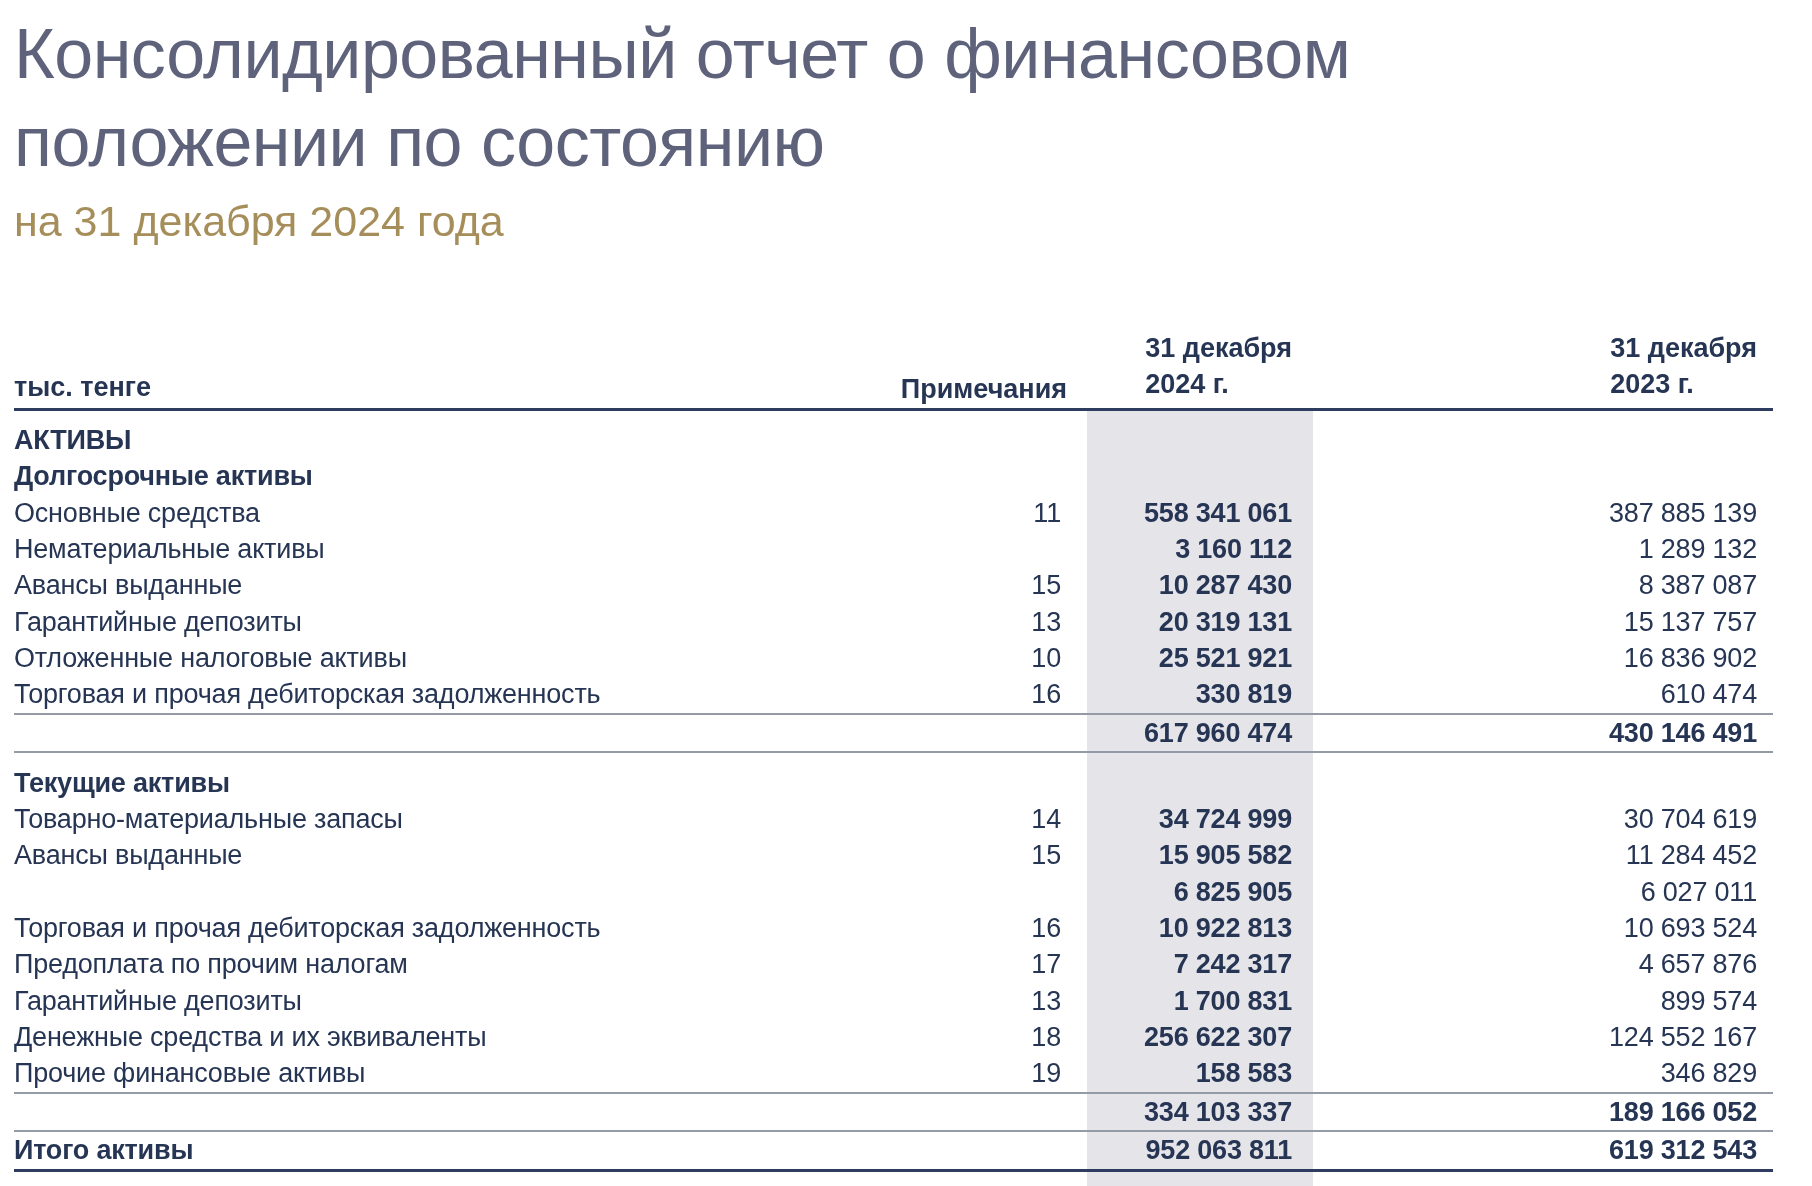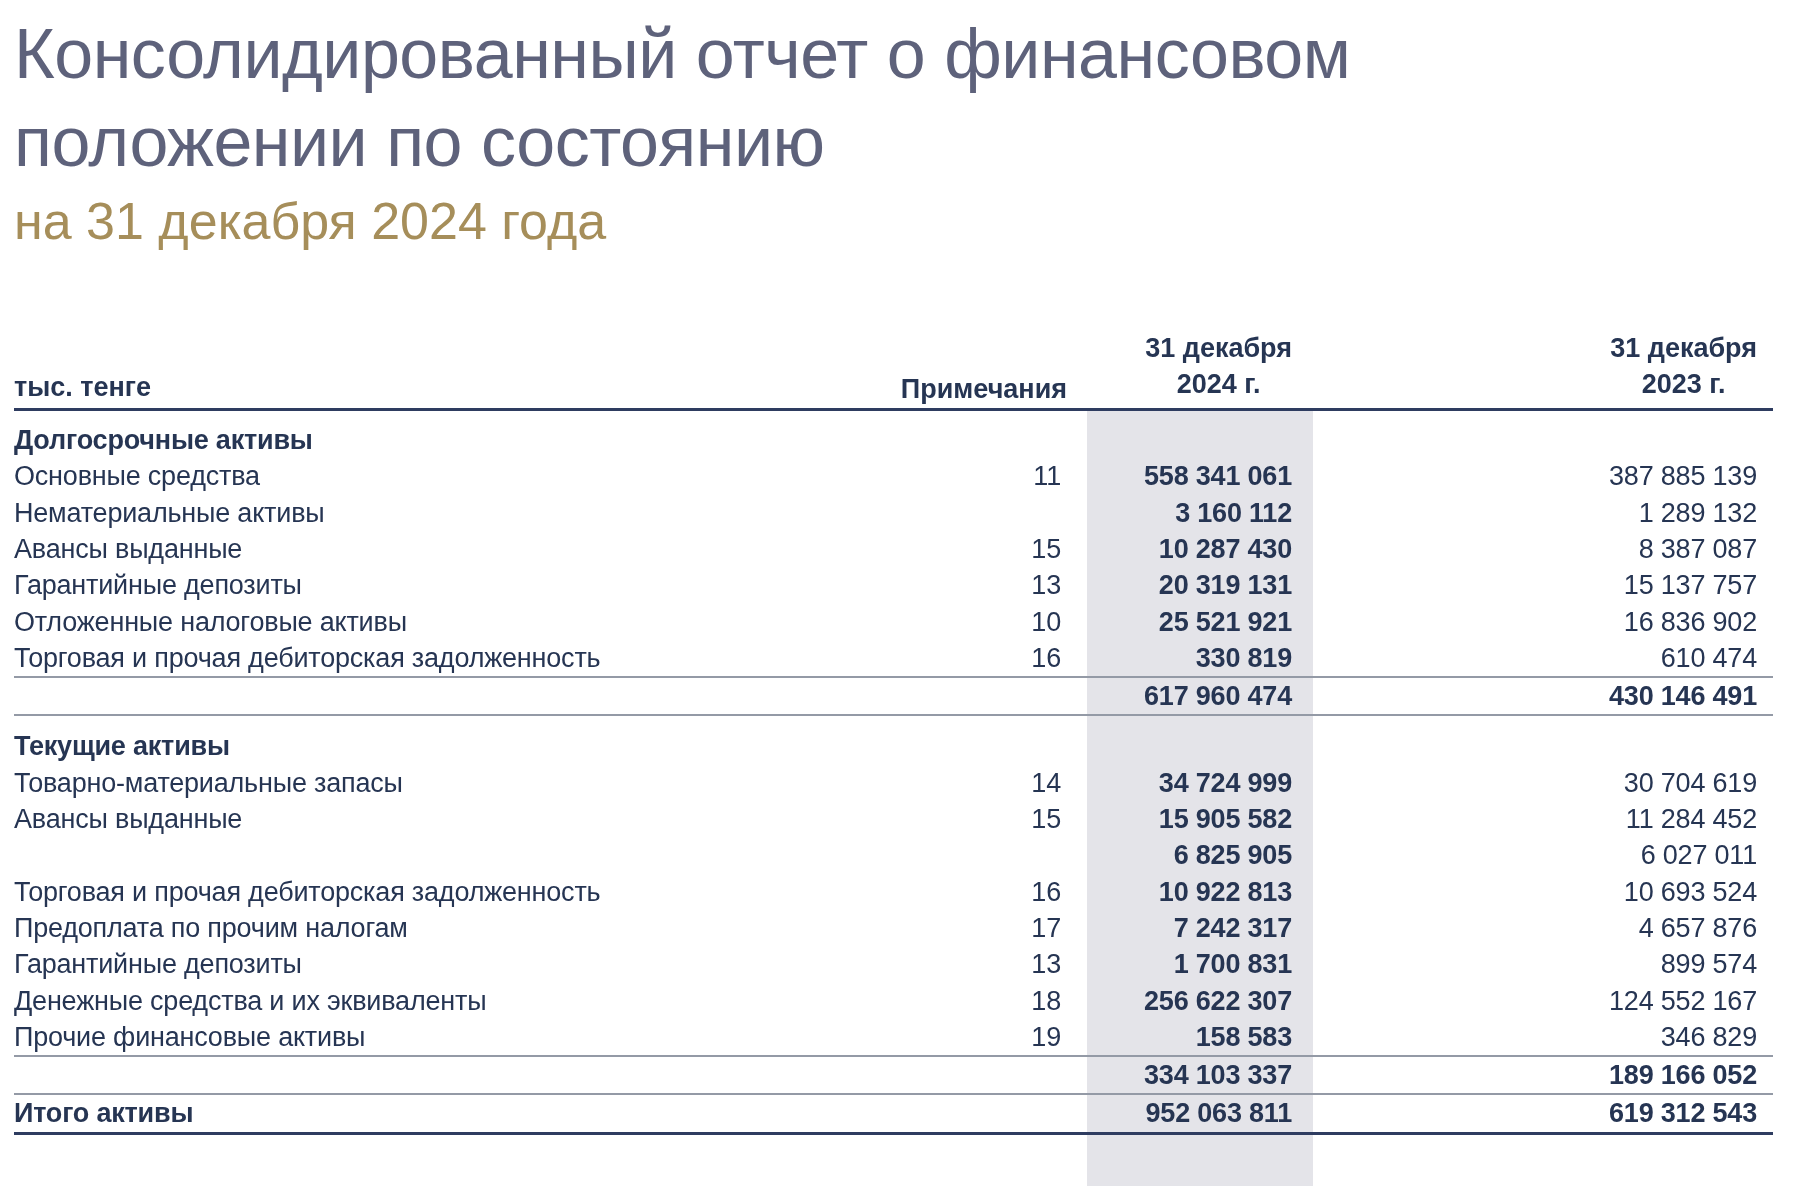--- a/index.html
+++ b/index.html
@@ -11,39 +11,39 @@
   .page{position:relative;width:1456px;height:1186px;background:#fff;}
 
   
   .title{
     position:absolute;left:14px;top:10px;width:1500px;
     font-size:70px;line-height:88px;letter-spacing:-0.5px;
     color:var(--title-color);
   }
   .subtitle{
     position:absolute;left:14px;top:194px;
-    font-size:52px;line-height:54px;
+    font-size:43px;line-height:54px;
     color:var(--gold-color);
   }
 
   
   .gray-band{
     position:absolute;left:1087px;top:411px;width:226px;height:775px;
     background:var(--band-color);z-index:0;
   }
 
   
   .thead{
     position:absolute;left:14px;top:332px;width:1759px;height:76px;
     border-bottom:3px solid var(--navy-line);
     color:var(--navy-text);font-size:27px;font-weight:bold;z-index:2;
   }
   .unit-label{position:absolute;left:0;bottom:6px;line-height:30px;}
   .notes-header{position:absolute;right:706px;bottom:4px;line-height:30px;text-align:center;}
-  .colhead{position:absolute;bottom:6px;text-align:center;line-height:36px;white-space:pre;}
+  .colhead{position:absolute;bottom:6px;text-align:left;line-height:36px;white-space:pre;}
   .colhead.c2024{right:481px;}
   .colhead.c2023{right:16px;}
 
   
   .tbody{
     position:absolute;left:14px;top:410px;width:1759px;padding-top:12px;z-index:1;
     color:var(--navy-text);
   }
   .row{position:relative;height:36.33px;line-height:36.33px;font-size:27px;letter-spacing:-0.2px;}
   .row .label{position:absolute;left:0;top:0;white-space:nowrap;}
@@ -81,20 +81,23 @@
   <div class="gray-band"></div>
 
   <div class="thead">
     <div class="unit-label">тыс. тенге</div>
     <div class="notes-header">Примечания</div>
     <div class="colhead c2024"><span>31 декабря</span><br><span>2024 г.</span></div>
     <div class="colhead c2023"><span>31 декабря</span><br><span>2023 г.</span></div>
   </div>
 
   <div class="tbody">
+      <div class="row section">
+        <span class="label">АКТИВЫ</span>
+      </div>
       <div class="row section">
         <span class="label">Долгосрочные активы</span>
       </div>
       <div class="row item">
         <span class="label">Основные средства</span>
         <span class="note">11</span>
         <span class="v2024">558 341 061</span>
         <span class="v2023">387 885 139</span>
       </div>
       <div class="row item">

